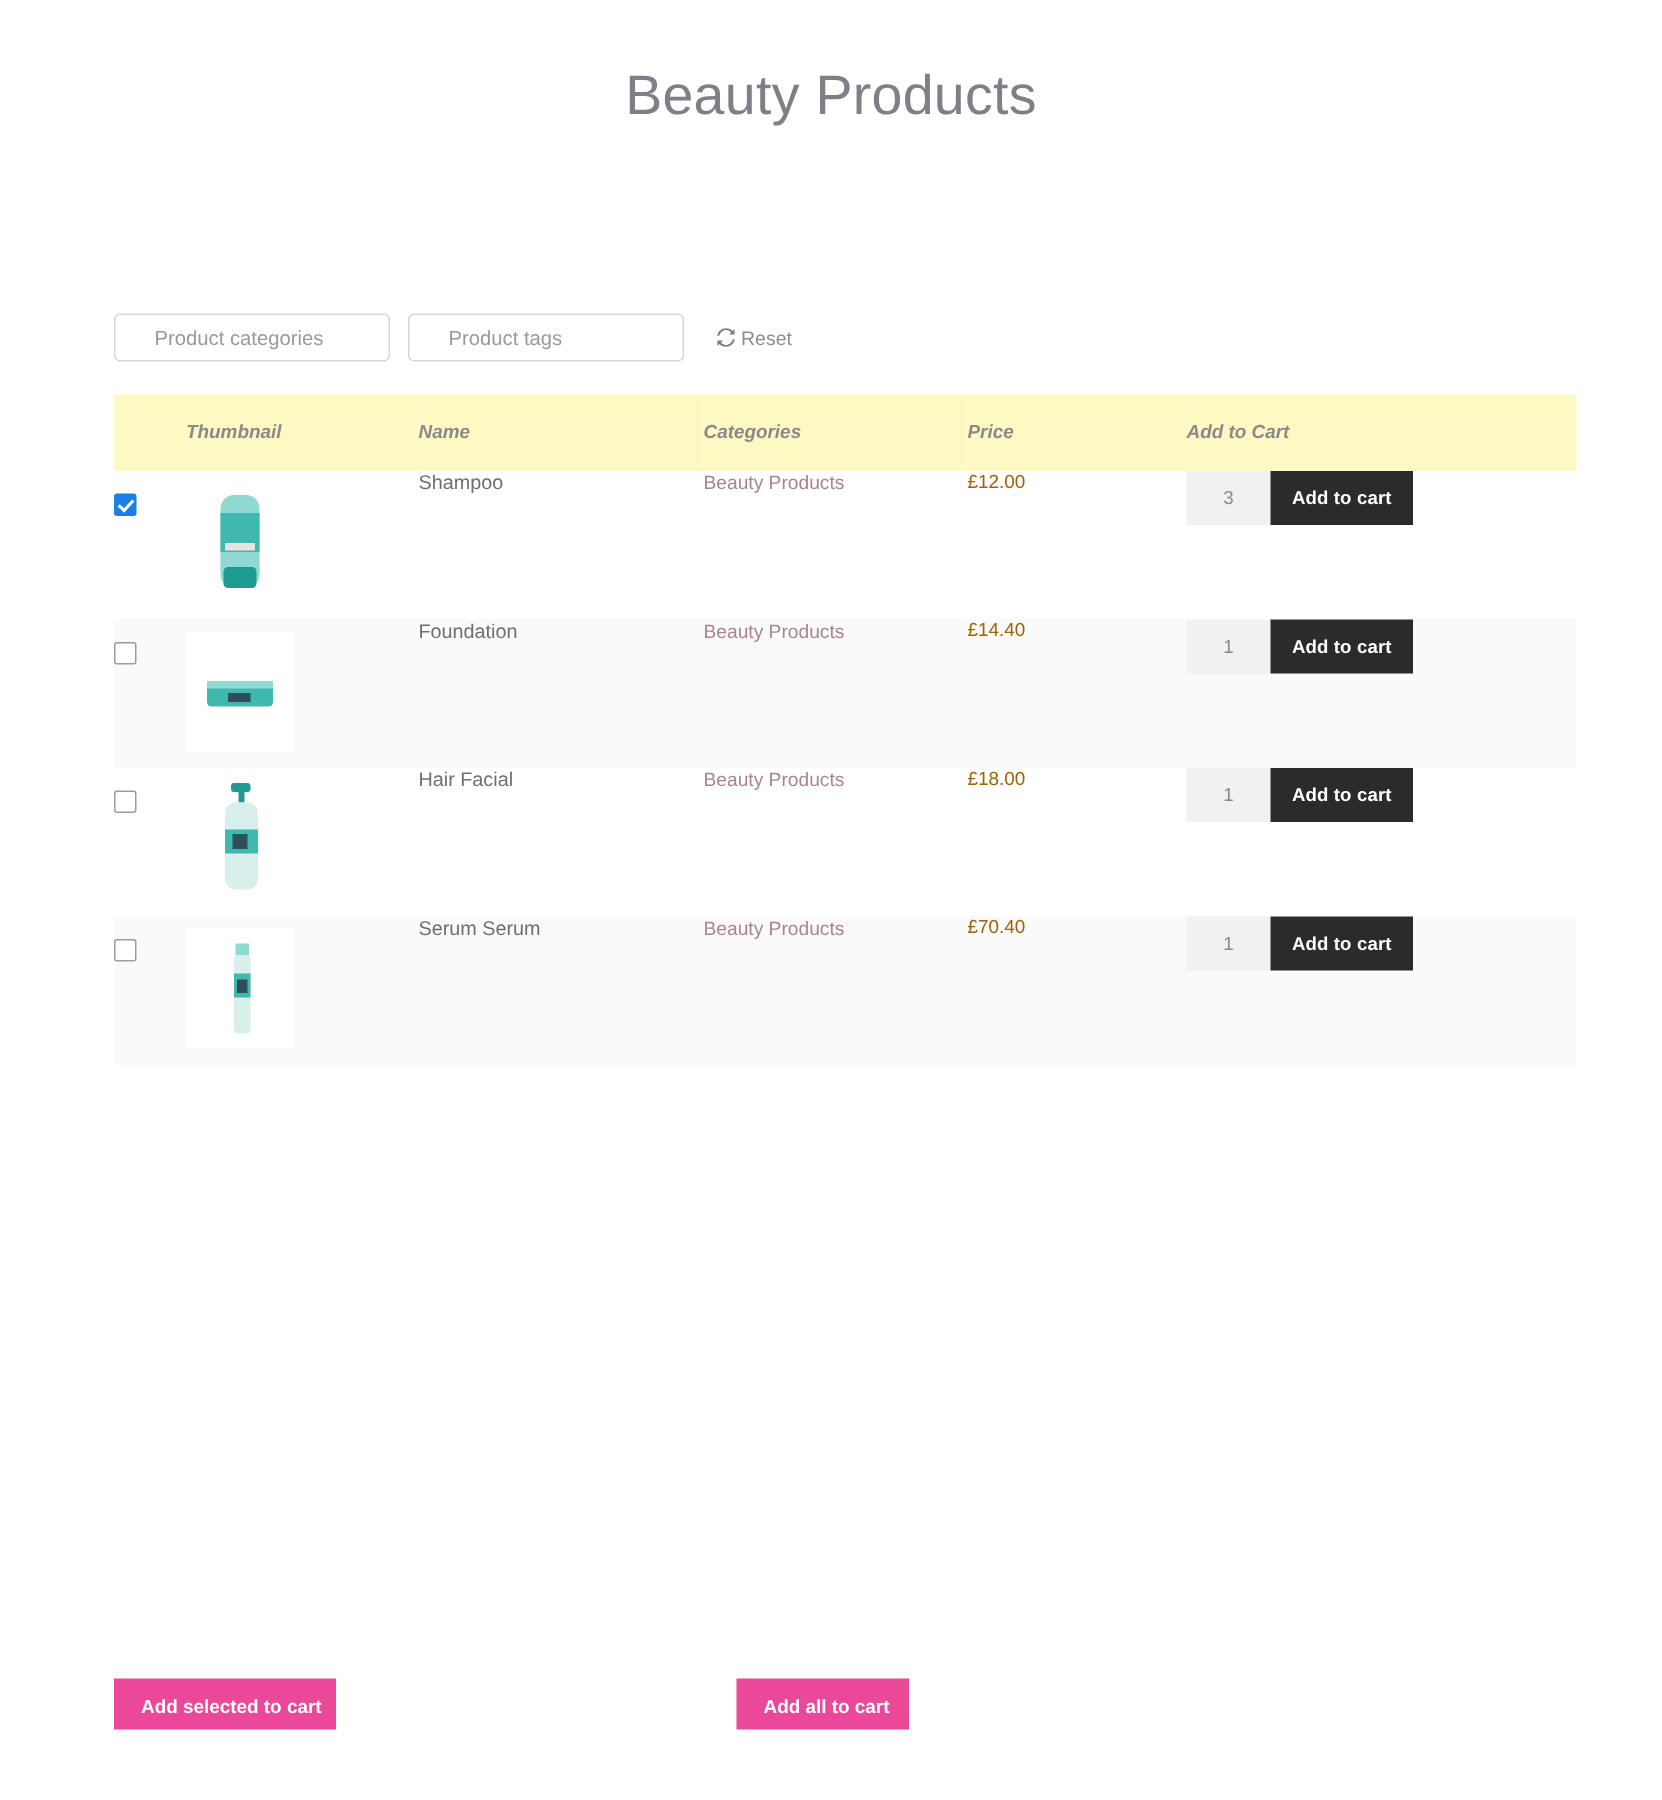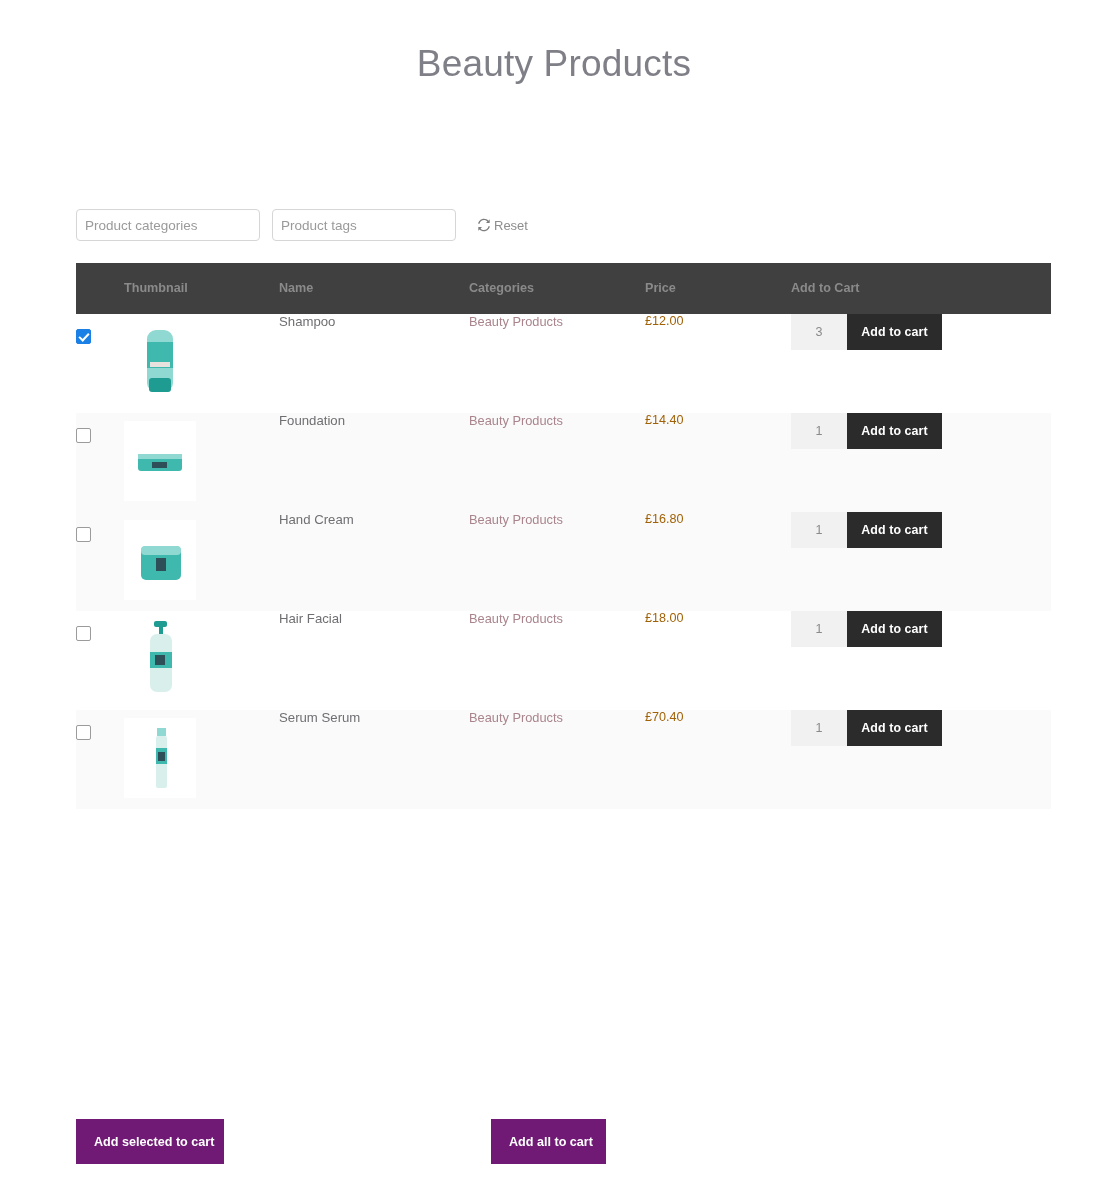--- a/index.html
+++ b/index.html
@@ -30,21 +30,21 @@
     left: 76px; top: 209px;
     width: 980px; height: 32px;
     display: flex; align-items: center;
   }
   .select-box {
     width: 184px; height: 32px;
     border: 1px solid #d6d6d6;
     border-radius: 4px;
     background: #ffffff;
     display: flex; align-items: center;
-    padding: 0 8px;
+    padding: 0 26px;
     font-size: 13.5px;
     color: #9a9a9a;
     cursor: pointer;
     overflow: hidden;
     white-space: nowrap;
   }
   .select-box + .select-box { margin-left: 12px; }
   .reset-link {
     margin-left: 21px;
     display: flex; align-items: center;
@@ -62,21 +62,21 @@
   .reset-icon svg { display: block; }
 
   
   .products-table {
     position: absolute;
     left: 76px; top: 263px;
     width: 975px;
     border-collapse: collapse;
     table-layout: fixed;
   }
-  .products-table thead tr { background: #404040; }
+  .products-table thead tr { background: #fef9c3; font-style: italic; }
   .products-table th {
     text-align: left;
     font-size: 12.6px;
     font-weight: 700;
     color: #8a8a8a;
     padding: 18px 0 19px 0;
     border: none;
     vertical-align: middle;
   }
   .col-check  { width: 48px; }
@@ -178,22 +178,22 @@
 
   
   .footer-actions {
     position: absolute;
     left: 76px; top: 1119px;
     width: 980px; height: 38px;
   }
   .bulk-btn {
     position: absolute;
     top: 0;
-    height: 45px;
-    background: #701a75;
+    height: 34px;
+    background: #ec4899;
     border: none;
     color: #ffffff;
     font-size: 12.6px;
     font-weight: 700;
     font-family: inherit;
     cursor: pointer;
     padding: 12px 18px;
     white-space: nowrap;
   }
   .btn-selected { left: 0; width: 148px; }
@@ -276,43 +276,20 @@
           <td class="name-cell">Foundation</td>
           <td class="cat-cell">Beauty Products</td>
           <td class="price-cell">£14.40</td>
           <td class="cart-cell">
             <div class="cart-group">
               <input class="qty-input" type="text" value="1" style="">
               <button class="add-btn">Add to cart</button>
             </div>
           </td>
         </tr>
-        <tr class="alt">
-          <td>
-            <span class="checkbox"></span>
-          </td>
-          <td>
-            <div class="thumb-frame">
-              <svg width="72" height="80" viewBox="0 0 72 80">
-                <rect x="17" y="26" width="40" height="34" rx="5" fill="#3fb8ad"></rect>
-                <rect x="17" y="26" width="40" height="9" rx="4" fill="#8fd9d2"></rect>
-                <rect x="32" y="38" width="10" height="13" fill="#2f4f58"></rect>
-              </svg>
-            </div>
-          </td>
-          <td class="name-cell">Hand Cream</td>
-          <td class="cat-cell">Beauty Products</td>
-          <td class="price-cell">£16.80</td>
-          <td class="cart-cell">
-            <div class="cart-group">
-              <input class="qty-input" type="text" value="1" style="">
-              <button class="add-btn">Add to cart</button>
-            </div>
-          </td>
-        </tr>
         <tr class="">
           <td>
             <span class="checkbox"></span>
           </td>
           <td>
             <div class="thumb-frame">
               <svg width="72" height="80" viewBox="0 0 72 80">
                 <rect x="30" y="2" width="13" height="6" rx="2" fill="#1f9c92"></rect>
                 <rect x="35" y="8" width="4" height="7" fill="#1f9c92"></rect>
                 <rect x="26" y="15" width="22" height="58" rx="7" fill="#d8efec"></rect>

